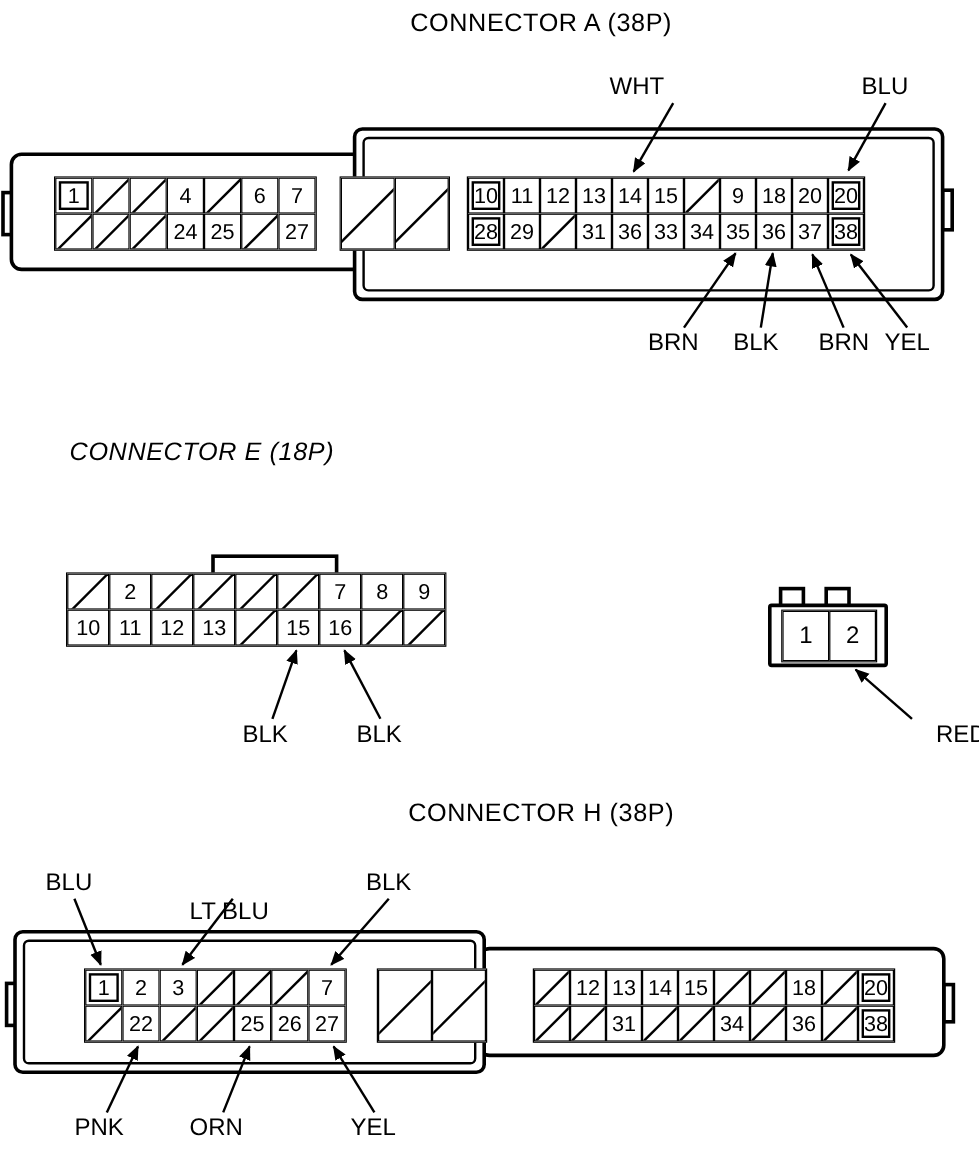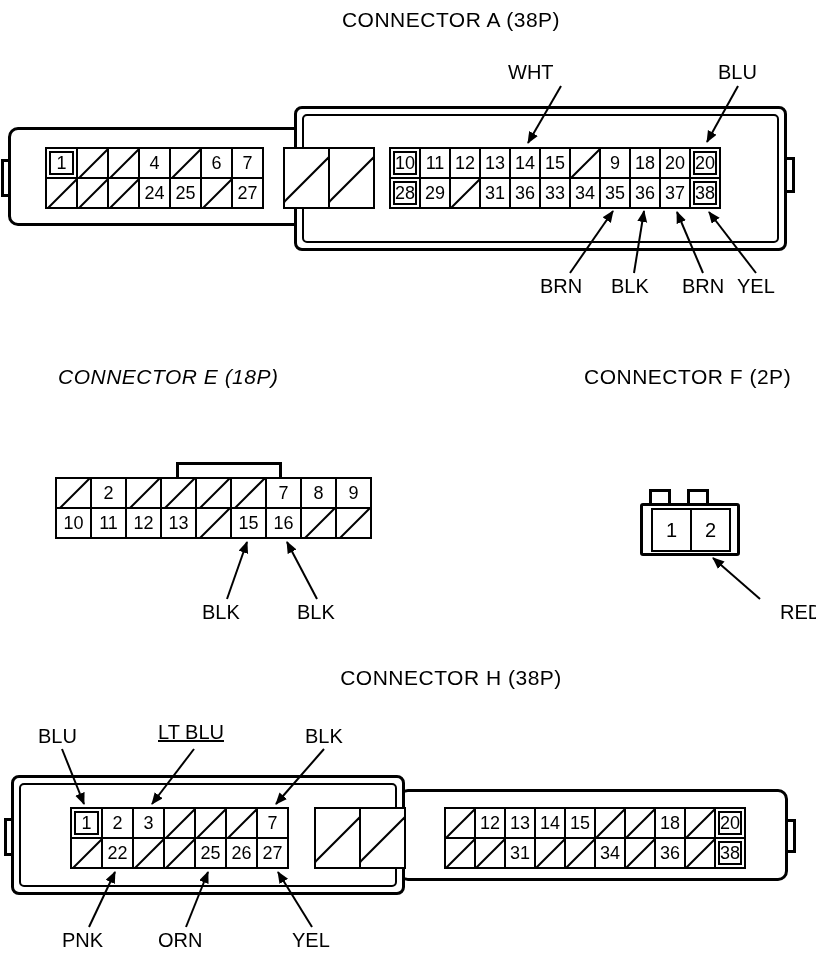--- a/index.html
+++ b/index.html
@@ -154,39 +154,38 @@
         <div class="cell">15</div>
         <div class="cell">16</div>
         <div class="cell h"></div>
         <div class="cell h"></div>
       </div>
   </div>
 
   <span class="wire" style="left:202px; top:601px;">BLK</span>
   <span class="wire" style="left:297px; top:601px;">BLK</span>
 
-  <div class="title" style="left:584px; top:365px;">CONNECTOR F (2P)</div>
 
   <div class="tab" style="left:649px; top:489px; width:22px; height:18px;"></div>
   <div class="tab" style="left:687px; top:489px; width:22px; height:18px;"></div>
   <div class="shell z1" style="left:640px; top:503px; width:100px; height:53px; border-radius:3px;"></div>
 
   <div class="pin-block b-f" style="left:651px; top:508px;">
     <div class="pin-row">
         <div class="cell">1</div>
         <div class="cell">2</div>
       </div>
   </div>
 
   <span class="wire" style="left:740px; top:601px;margin-left:40px;">RED</span>
 
   <div class="title center" style="top:666px;">CONNECTOR H (38P)</div>
 
   <span class="wire" style="left:38px; top:725px;">BLU</span>
-  <span class="wire" style="left:158px; top:721px;text-decoration:underline;">LT BLU</span>
+  <span class="wire" style="left:158px; top:749px;">LT BLU</span>
   <span class="wire" style="left:305px; top:725px;">BLK</span>
 
   <div class="tab" style="left:4px; top:818px; width:11px; height:38px;"></div>
   <div class="tab" style="left:785px; top:819px; width:11px; height:34px;"></div>
   <div class="shell z1" style="left:398px; top:789px; width:390px; height:92px; border-radius:10px;"></div>
   <div class="shell z2" style="left:11px; top:775px; width:394px; height:120px; border-radius:8px;">
     <div class="inner"></div>
   </div>
 
   <div class="pin-block b-hleft" style="left:70px; top:807px;">

